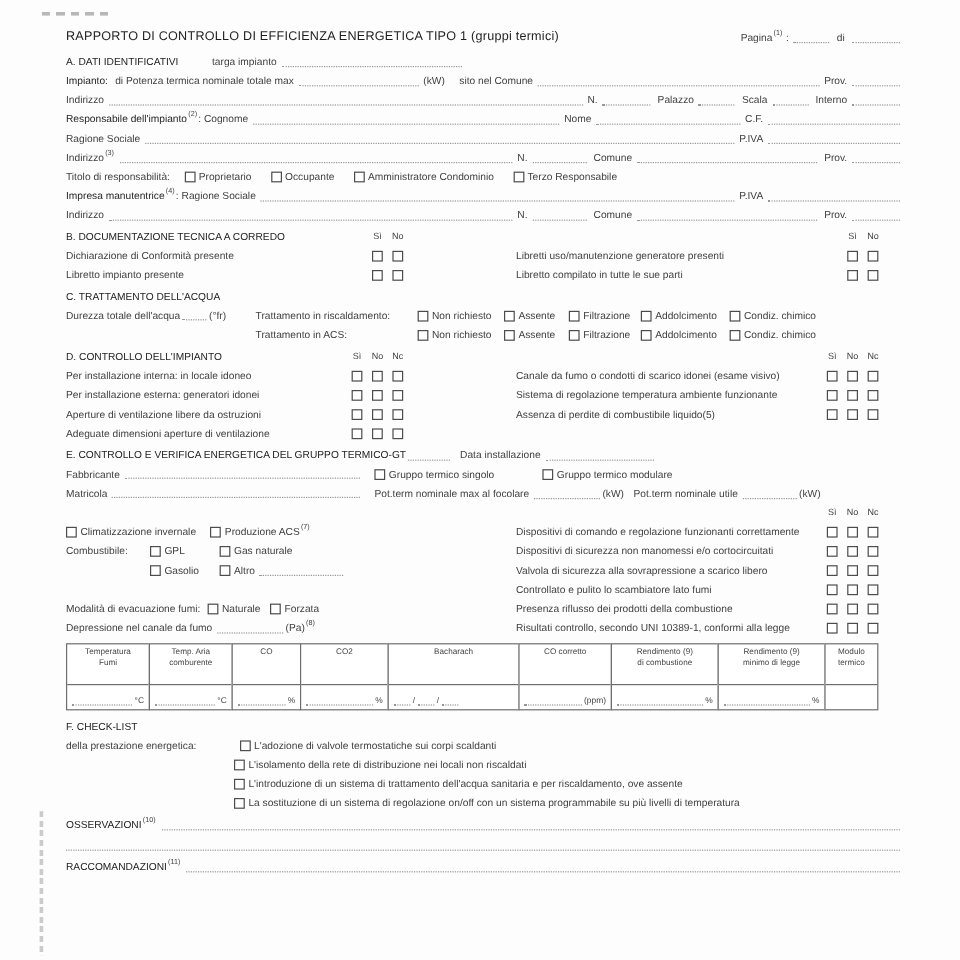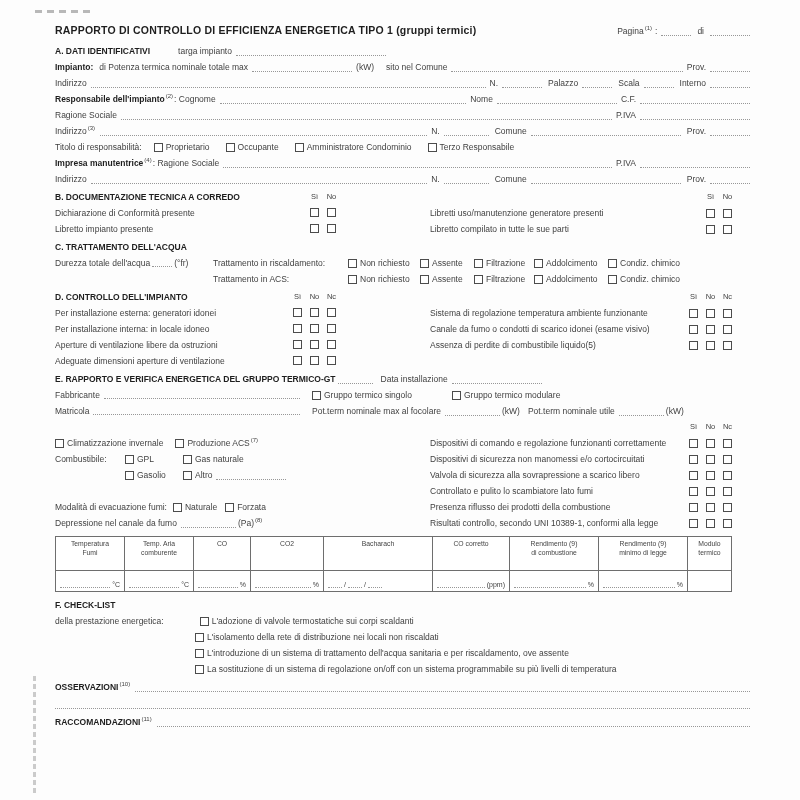--- a/index.html
+++ b/index.html
@@ -1,29 +1,29 @@
 <!DOCTYPE html>
 <html><head>
 <meta charset="utf-8">
 <style>
   html,body{margin:0;padding:0}
   body{width:800px;height:800px;background:#fdfdfd;position:relative;overflow:hidden;
        font-family:"Liberation Sans", sans-serif;color:#3f3f3f;}
   .page{padding:24px 50px 0 55px;font-size:8.5px;box-sizing:border-box}
   .row{display:flex;align-items:flex-end;margin-bottom:6px;line-height:10px;white-space:nowrap}
-  .b{font-weight:700;color:#1e1e1e}
+  .b{font-weight:400;color:#1e1e1e}
   .title{font-size:10.5px;line-height:12px;letter-spacing:.2px}
   .fill{display:inline-block;border-bottom:1px dotted #979797;height:8px;flex:none}
   .f1{flex:1 1 auto !important}
   .sup{font-size:6px;position:relative;top:-3px;margin:0 1px;flex:none}
   .cb{display:inline-block;width:7px;height:7px;border:1px solid #4c4c4c;background:#fff;flex:none;margin-right:3px}
   .col{width:17px;flex:none;display:flex;justify-content:center;align-items:flex-end;font-size:7.5px;text-align:center}
   .col .cb{margin:0}
   .lbl{flex:1 1 auto;overflow:hidden}
-  .lhalf{display:flex;align-items:flex-start;width:285px;flex:none}
+  .lhalf{display:flex;align-items:flex-end;width:285px;flex:none}
   .rhalf{display:flex;align-items:flex-end;flex:1;margin-left:90px;padding-right:14px}
   .lead{width:158px;display:flex;align-items:flex-start;flex:none}
   .tlabel{width:135px;flex:none}
   .og{display:flex;align-items:flex-end;flex:none}
   .ogA{width:72px}.ogB{width:54px}.ogC{width:60px}.ogD{width:74px}
   .efield{width:245px;display:flex;align-items:flex-start;flex:none}
   .elower{display:flex}
   .elz{width:375px;flex:none}
   .erz{flex:1;padding-right:14px}
   .erz .row{padding-right:0}
@@ -268,20 +268,46 @@
     </div>
     <div class="rhalf">
       <span class="lbl"></span>
       <span class="col">Sì</span>
       <span class="col">No</span>
       <span class="col">Nc</span>
     </div>
   </div>
   <div class="row">
     <div class="lhalf">
+      <span class="lbl">Per installazione interna: in locale idoneo</span>
+      <span class="col">
+          <span class="cb"></span>
+        </span>
+      <span class="col">
+          <span class="cb"></span>
+        </span>
+      <span class="col">
+          <span class="cb"></span>
+        </span>
+    </div>
+    <div class="rhalf">
+      <span class="lbl">Canale da fumo o condotti di scarico idonei (esame visivo)</span>
+      <span class="col">
+          <span class="cb"></span>
+        </span>
+      <span class="col">
+          <span class="cb"></span>
+        </span>
+      <span class="col">
+          <span class="cb"></span>
+        </span>
+    </div>
+  </div>
+  <div class="row">
+    <div class="lhalf">
       <span class="lbl">Per installazione esterna: generatori idonei</span>
       <span class="col">
           <span class="cb"></span>
         </span>
       <span class="col">
           <span class="cb"></span>
         </span>
       <span class="col">
           <span class="cb"></span>
         </span>
@@ -294,46 +320,20 @@
       <span class="col">
           <span class="cb"></span>
         </span>
       <span class="col">
           <span class="cb"></span>
         </span>
     </div>
   </div>
   <div class="row">
     <div class="lhalf">
-      <span class="lbl">Per installazione interna: in locale idoneo</span>
-      <span class="col">
-          <span class="cb"></span>
-        </span>
-      <span class="col">
-          <span class="cb"></span>
-        </span>
-      <span class="col">
-          <span class="cb"></span>
-        </span>
-    </div>
-    <div class="rhalf">
-      <span class="lbl">Canale da fumo o condotti di scarico idonei (esame visivo)</span>
-      <span class="col">
-          <span class="cb"></span>
-        </span>
-      <span class="col">
-          <span class="cb"></span>
-        </span>
-      <span class="col">
-          <span class="cb"></span>
-        </span>
-    </div>
-  </div>
-  <div class="row">
-    <div class="lhalf">
       <span class="lbl">Aperture di ventilazione libere da ostruzioni</span>
       <span class="col">
           <span class="cb"></span>
         </span>
       <span class="col">
           <span class="cb"></span>
         </span>
       <span class="col">
           <span class="cb"></span>
         </span>
@@ -360,21 +360,21 @@
       <span class="col">
           <span class="cb"></span>
         </span>
       <span class="col">
           <span class="cb"></span>
         </span>
     </div>
   </div>
 
   <div class="row mt8">
-    <span class="b">E. RAPPORTO E VERIFICA ENERGETICA DEL GRUPPO TERMICO-GT</span>
+    <span class="b">E. CONTROLLO E VERIFICA ENERGETICA DEL GRUPPO TERMICO-GT</span>
     <span class="fill w35 ml2"></span>
     <span class="ml8">Data installazione</span>
     <span class="fill w90 ml4"></span>
   </div>
   <div class="row">
     <div class="efield">
       <span>Fabbricante</span>
       <span class="fill f1 ml4"></span>
     </div>
     <span class="cb ml12"></span>

